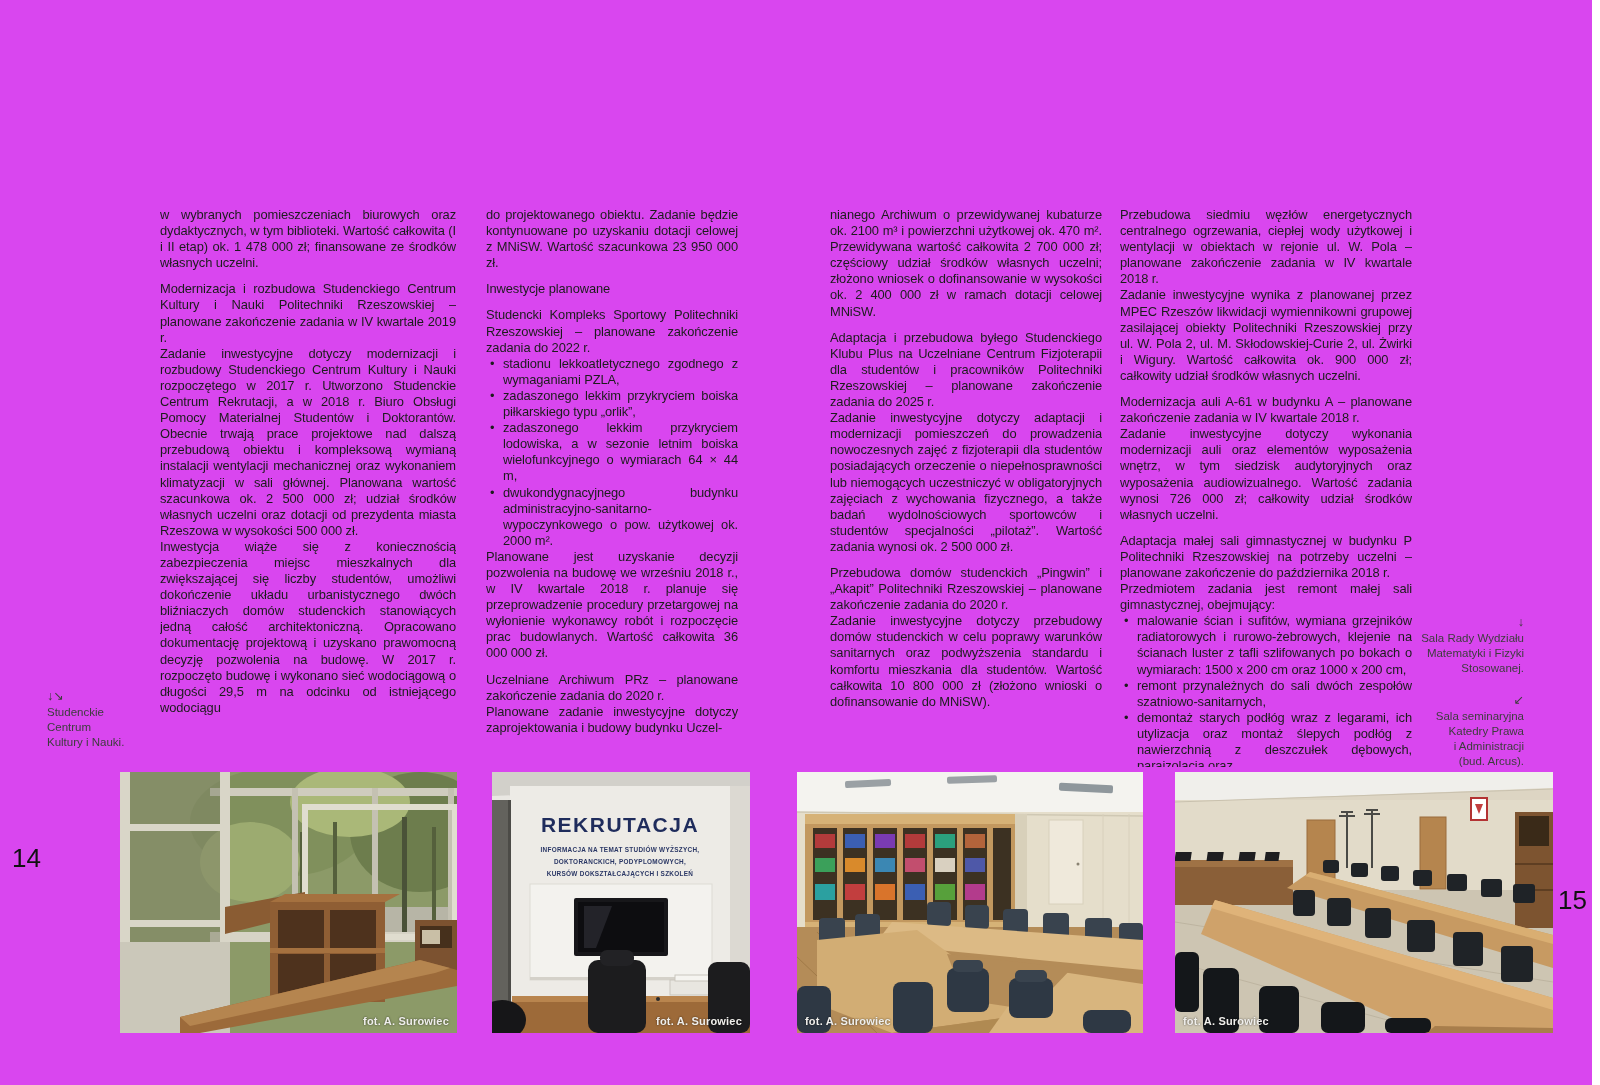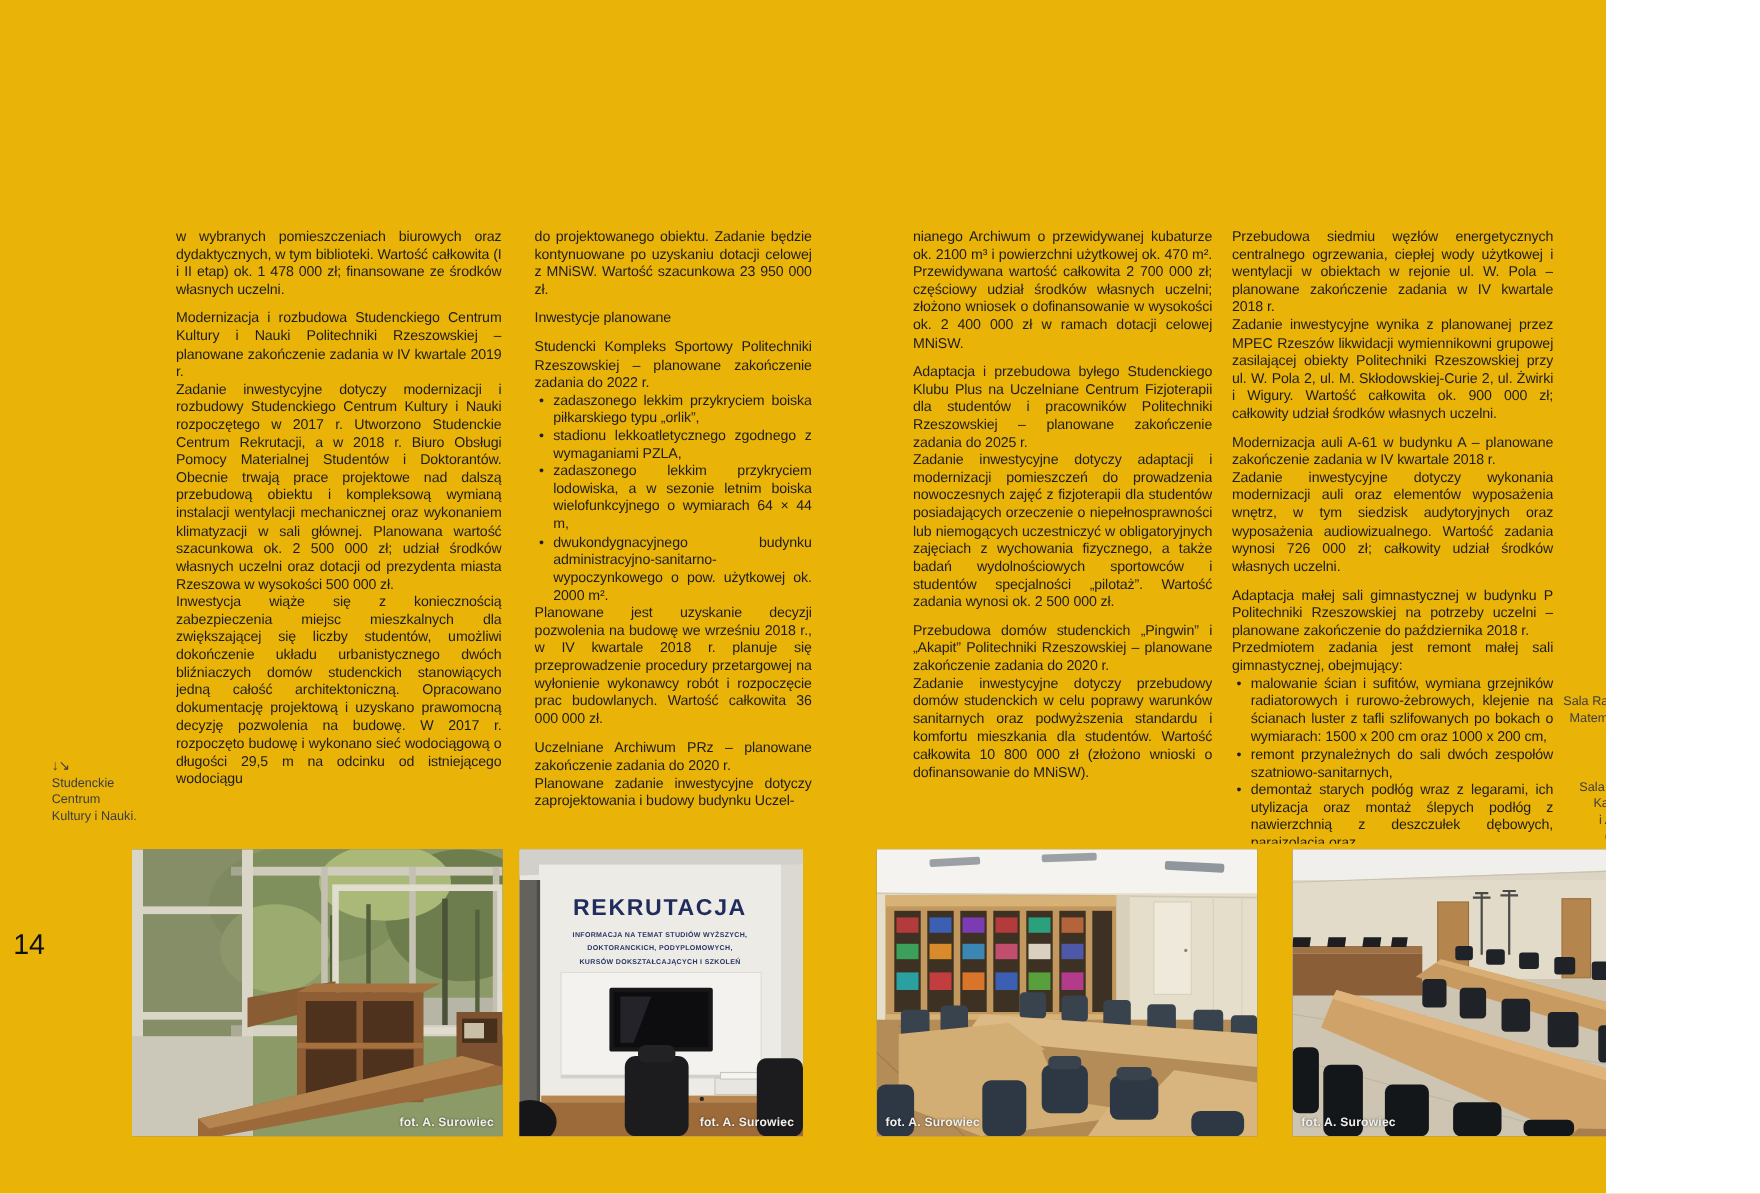--- a/index.html
+++ b/index.html
@@ -1,16 +1,16 @@
 <!DOCTYPE html>
 <html lang="pl"><head>
 <meta charset="utf-8">
 <style>
   html,body{margin:0;padding:0;background:#ffffff;}
-  .page{position:relative;width:1460px;height:1085px;background:#eab308;overflow:hidden;
+  .page{position:relative;width:1592px;height:1085px;background:#d946ef;overflow:hidden;
         font-family:"Liberation Sans",sans-serif;color:#1c1c1c;}
   
   .col{position:absolute;top:207px;height:560px;overflow:hidden;
        font-size:12.9px;line-height:16.1px;text-align:justify;letter-spacing:-0.1px;}
   .col p{margin:0;}
   .blk.gap{margin-top:10px;}
   .blk.h b{font-weight:400;}
   ul.bullets{margin:0;padding:0;list-style:none;}
   ul.bullets li{position:relative;padding-left:17px;}
   ul.bullets li::before{content:"\2022";position:absolute;left:4px;}
@@ -26,42 +26,42 @@
   .pagenum.pn-left{left:12px;}
   .pagenum.pn-right{left:1558px;margin-top:42px;}
   
   .photo{position:absolute;top:772px;height:261px;overflow:hidden;background:#888;}
   .photo svg{display:block;}
   .photo .cap{position:absolute;bottom:6px;font-size:11px;color:#f0efec;
               text-shadow:0 0 2px rgba(0,0,0,.65);letter-spacing:.2px;font-weight:bold;}
   .cap.capright{right:8px;}
   .cap.capleft{left:8px;}
   .ph1{left:120px;width:337px;}
-  .ph2{left:472px;width:258px;}
+  .ph2{left:492px;width:258px;}
   .ph3{left:797px;width:346px;}
   .ph4{left:1175px;width:378px;}
 </style>
 </head>
 <body>
 
 <div class="page">
 
   <div class="col" style="left:160px;width:296px">
       <p class="blk p">w wybranych pomieszczeniach biurowych oraz dydaktycznych, w tym biblioteki. Wartość całkowita (I i II etap) ok. 1 478 000 zł; finansowane ze środków własnych uczelni.</p>
       <p class="blk h gap"><b>Modernizacja i rozbudowa Studenckiego Centrum Kultury i Nauki Politechniki Rzeszowskiej – planowane zakończenie zadania w IV kwartale 2019 r.</b></p>
       <p class="blk p">Zadanie inwestycyjne dotyczy modernizacji i rozbudowy Studenckiego Centrum Kultury i Nauki rozpoczętego w 2017 r. Utworzono Studenckie Centrum Rekrutacji, a w 2018 r. Biuro Obsługi Pomocy Materialnej Studentów i Doktorantów. Obecnie trwają prace projektowe nad dalszą przebudową obiektu i kompleksową wymianą instalacji wentylacji mechanicznej oraz wykonaniem klimatyzacji w sali głównej. Planowana wartość szacunkowa ok. 2 500 000 zł; udział środków własnych uczelni oraz dotacji od prezydenta miasta Rzeszowa w wysokości 500 000 zł.</p>
       <p class="blk p">Inwestycja wiąże się z koniecznością zabezpieczenia miejsc mieszkalnych dla zwiększającej się liczby studentów, umożliwi dokończenie układu urbanistycznego dwóch bliźniaczych domów studenckich stanowiących jedną całość architektoniczną. Opracowano dokumentację projektową i uzyskano prawomocną decyzję pozwolenia na budowę. W 2017 r. rozpoczęto budowę i wykonano sieć wodociągową o długości 29,5 m na odcinku od istniejącego wodociągu</p>
     </div>
   <div class="col" style="left:486px;width:252px">
       <p class="blk p">do projektowanego obiektu. Zadanie będzie kontynuowane po uzyskaniu dotacji celowej z MNiSW. Wartość szacunkowa 23 950 000 zł.</p>
       <p class="blk h gap"><b>Inwestycje planowane</b></p>
       <p class="blk h gap"><b>Studencki Kompleks Sportowy Politechniki Rzeszowskiej – planowane zakończenie zadania do 2022 r.</b></p>
       <ul class="bullets">
+        <li>stadionu lekkoatletycznego zgodnego z wymaganiami PZLA,</li>
         <li>zadaszonego lekkim przykryciem boiska piłkarskiego typu „orlik”,</li>
-        <li>stadionu lekkoatletycznego zgodnego z wymaganiami PZLA,</li>
         <li>zadaszonego lekkim przykryciem lodowiska, a w sezonie letnim boiska wielofunkcyjnego o wymiarach 64 × 44 m,</li>
         <li>dwukondygnacyjnego budynku administracyjno-sanitarno-wypoczynkowego o pow. użytkowej ok. 2000 m².</li>
       </ul>
       <p class="blk p">Planowane jest uzyskanie decyzji pozwolenia na budowę we wrześniu 2018 r., w IV kwartale 2018 r. planuje się przeprowadzenie procedury przetargowej na wyłonienie wykonawcy robót i rozpoczęcie prac budowlanych. Wartość całkowita 36 000 000 zł.</p>
       <p class="blk h gap"><b>Uczelniane Archiwum PRz – planowane zakończenie zadania do 2020 r.</b></p>
       <p class="blk p">Planowane zadanie inwestycyjne dotyczy zaprojektowania i budowy budynku Uczel-</p>
     </div>
   <div class="col" style="left:830px;width:272px">
       <p class="blk p">nianego Archiwum o przewidywanej kubaturze ok. 2100 m³ i powierzchni użytkowej ok. 470 m². Przewidywana wartość całkowita 2 700 000 zł; częściowy udział środków własnych uczelni; złożono wniosek o dofinansowanie w wysokości ok. 2 400 000 zł w ramach dotacji celowej MNiSW.</p>
       <p class="blk h gap"><b>Adaptacja i przebudowa byłego Studenckiego Klubu Plus na Uczelniane Centrum Fizjoterapii dla studentów i pracowników Politechniki Rzeszowskiej – planowane zakończenie zadania do 2025 r.</b></p>

